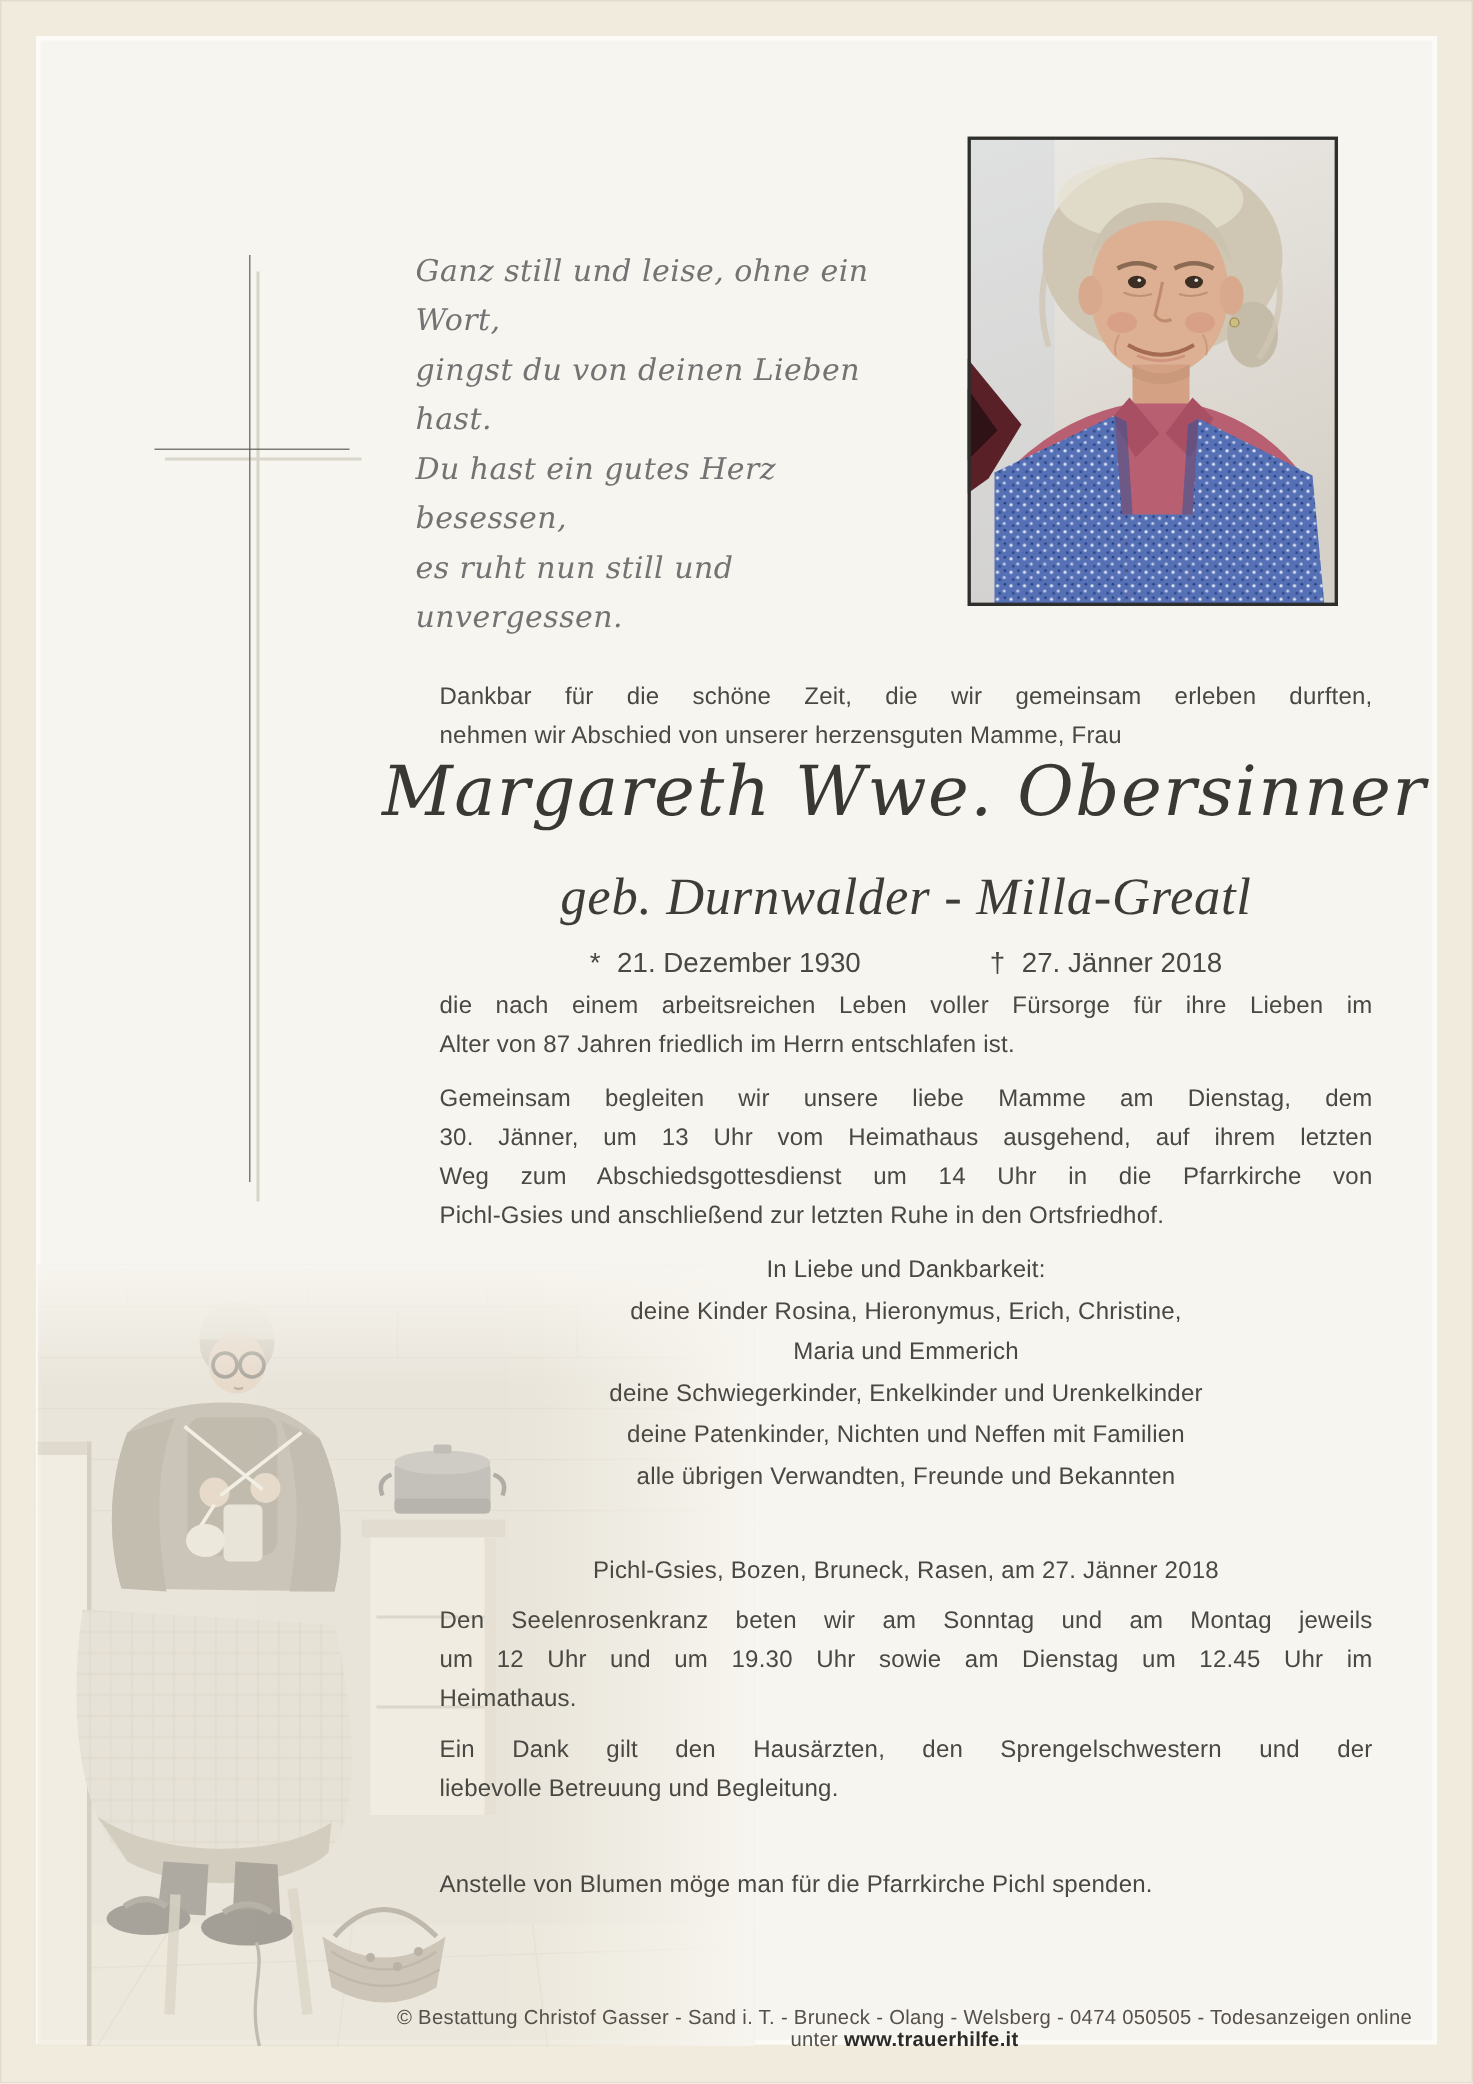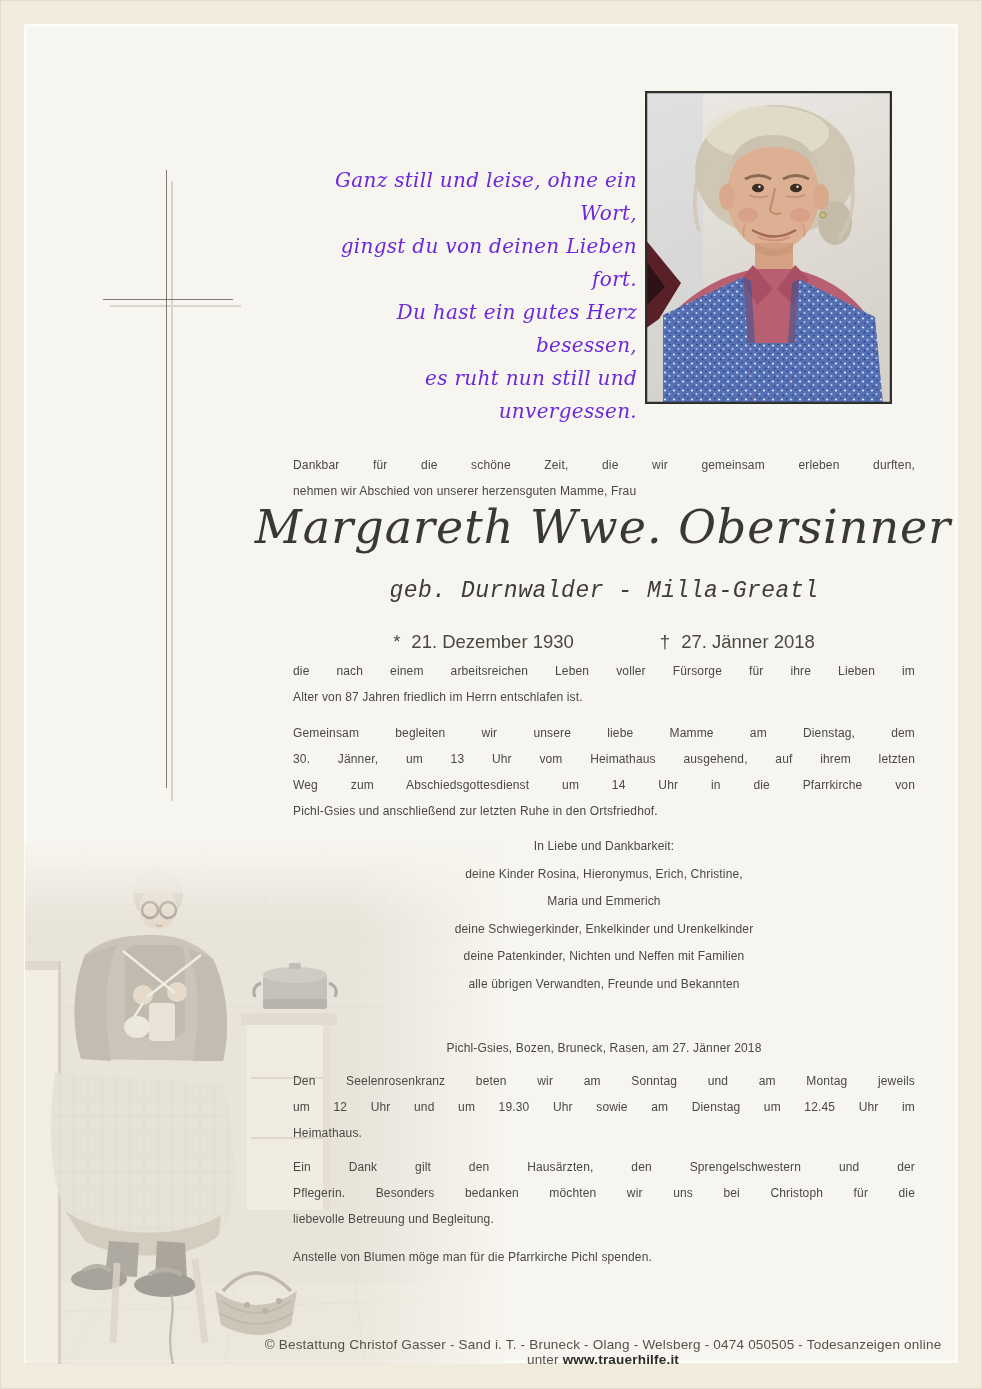--- a/index.html
+++ b/index.html
@@ -19,49 +19,49 @@
     box-sizing:border-box;
   }
   
   .cross-line{position:absolute;}
   .cv-dark{left:166px;top:170px;width:1px;height:618px;background:#5f5d58;opacity:.8;}
   .cv-light{left:171px;top:181px;width:2px;height:620px;background:#d8d4ca;}
   .ch-dark{left:103px;top:299px;width:130px;height:1px;background:#5f5d58;opacity:.8;}
   .ch-light{left:110px;top:305px;width:131px;height:2px;background:#dad6cc;}
 
   .poem{
-    position:absolute;left:301px;top:164px;width:336px;
+    position:absolute;left:277px;top:164px;width:336px;
     font-family:"DejaVu Serif", serif;font-style:italic;
-    font-size:20px;line-height:33px;color:#6d28d9;
-    text-align:right;letter-spacing:.3px;
+    font-size:20px;line-height:33px;color:#737373;
+    text-align:left;letter-spacing:.3px;
   }
   .portrait{
     position:absolute;left:645px;top:91px;width:247px;height:313px;
   }
   .bg-photo{
     position:absolute;left:25px;top:843px;width:478px;height:521px;
   }
 
   .col{position:absolute;left:293px;width:622px;}
-  .body-txt{font-size:12px;line-height:26px;letter-spacing:.15px;color:#4a4843;}
+  .body-txt{font-size:16px;line-height:26px;letter-spacing:.15px;color:#4a4843;}
   .jline{text-align:justify;text-align-last:justify;}
   .lline{text-align:left;}
   .cline{text-align:center;}
 
   .p-intro{top:452px;}
   .name{
     position:absolute;left:253px;top:498px;width:700px;
     font-family:"DejaVu Serif", serif;font-style:italic;
     font-size:46px;line-height:58px;color:#3a3834;
     text-align:center;letter-spacing:1px;
   }
   .maiden{
     position:absolute;left:293px;top:578px;width:622px;
-    font-family:Liberation Mono, monospace;font-style:italic;
-    font-size:23px;color:#3e3c38;text-align:center;letter-spacing:.5px;
+    font-family:Liberation Serif, serif;font-style:italic;
+    font-size:35px;color:#3e3c38;text-align:center;letter-spacing:.5px;
   }
   .dates{
     top:631px;display:flex;justify-content:center;gap:86px;
     font-size:18.5px;color:#4a4843;
   }
   .dates .grp{display:flex;gap:11px;align-items:baseline;}
   .p-notice{top:658px;}
   .p-funeral{top:720px;}
   .mourners{top:833px;line-height:27.5px;}
   .place-date{top:1035px;}
@@ -167,21 +167,21 @@
 
   <div>
     <div class="cross-line cv-light"></div>
     <div class="cross-line ch-light"></div>
     <div class="cross-line cv-dark"></div>
     <div class="cross-line ch-dark"></div>
   </div>
 
   <div class="poem">
     <div>Ganz still und leise, ohne ein Wort,</div>
-    <div>gingst du von deinen Lieben fort.</div>
+    <div>gingst du von deinen Lieben hast.</div>
     <div>Du hast ein gutes Herz besessen,</div>
     <div>es ruht nun still und unvergessen.</div>
   </div>
 
   <svg class="portrait" viewBox="0 0 247 313" role="img" aria-label="elderly woman, grey hair, pink polo shirt, blue speckled apron">
     <defs>
       <linearGradient id="pbg" x1="0" y1="0" x2="0.3" y2="1">
         <stop offset="0" stop-color="#eceae6"></stop>
         <stop offset="1" stop-color="#d6d1c8"></stop>
       </linearGradient>
@@ -287,21 +287,20 @@
   <div class="col body-txt place-date cline">Pichl-Gsies, Bozen, Bruneck, Rasen, am 27. Jänner 2018</div>
 
   <div class="col body-txt p-rosary">
     <div class="jline">Den Seelenrosenkranz beten wir am Sonntag und am Montag jeweils</div>
     <div class="jline">um 12 Uhr und um 19.30 Uhr sowie am Dienstag um 12.45 Uhr im</div>
     <div class="lline">Heimathaus.</div>
   </div>
 
   <div class="col body-txt p-thanks">
     <div class="jline">Ein Dank gilt den Hausärzten, den Sprengelschwestern und der</div>
-    <div class="jline">Pflegerin. Besonders bedanken möchten wir uns bei Christoph für die</div>
     <div class="lline">liebevolle Betreuung und Begleitung.</div>
   </div>
 
   <div class="col body-txt p-donation lline">Anstelle von Blumen möge man für die Pfarrkirche Pichl spenden.</div>
 
   <div class="footer">
     <span>© Bestattung Christof Gasser - Sand i. T. - Bruneck - Olang - Welsberg - 0474 050505 - Todesanzeigen online unter </span><b>www.trauerhilfe.it</b>
   </div>
 </div>
 

